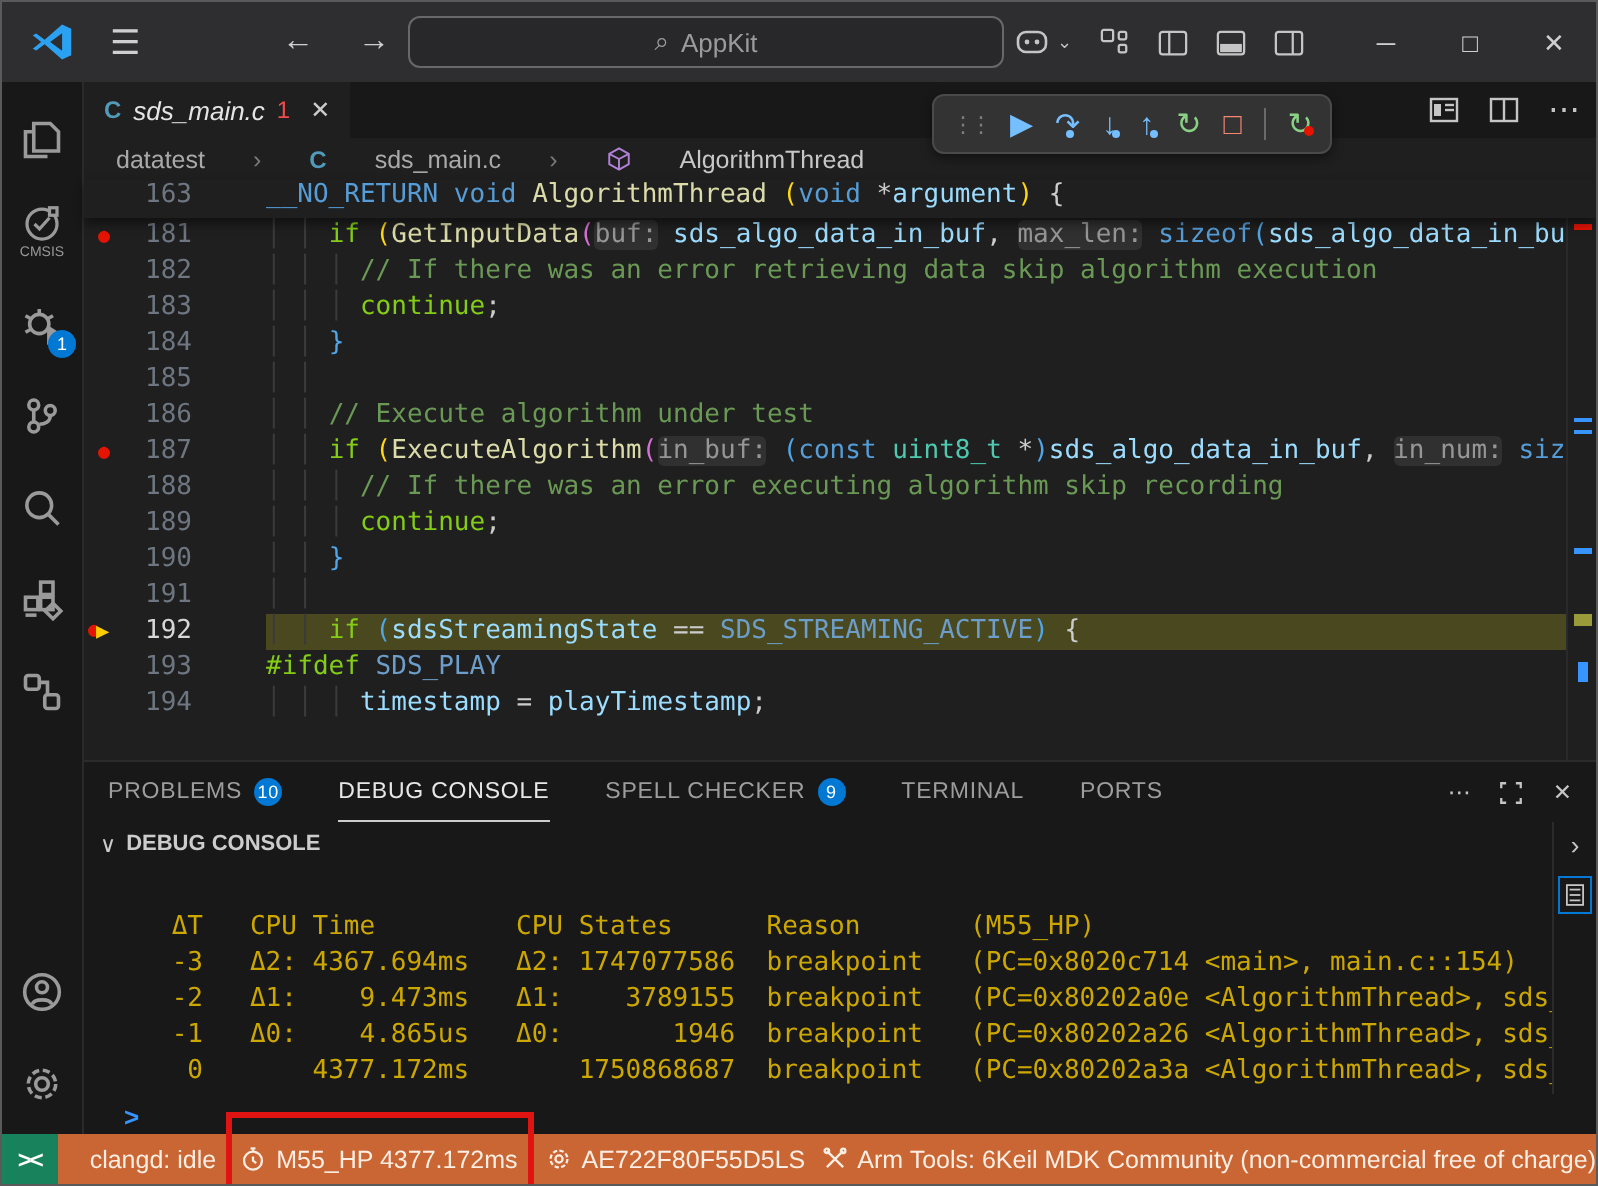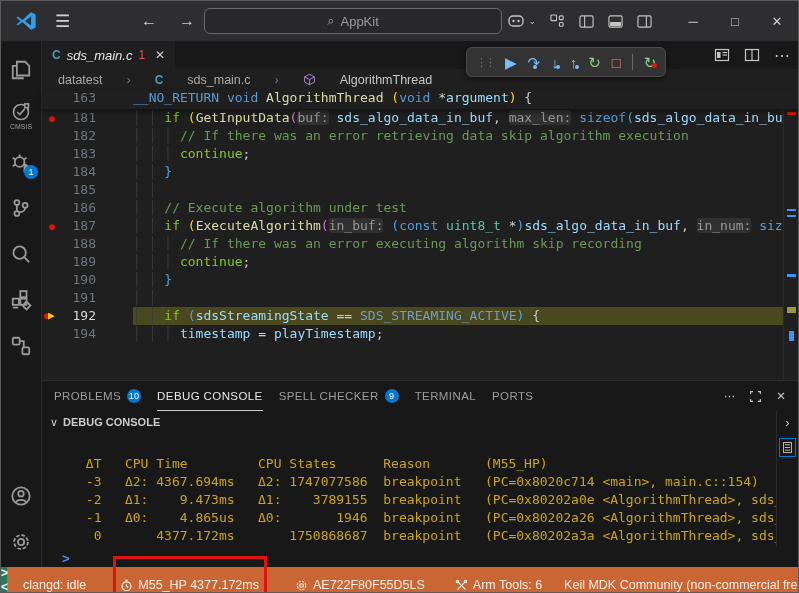--- a/index.html
+++ b/index.html
@@ -80,21 +80,21 @@
   .sidestrip{position:absolute;right:0;top:30px;bottom:22px;width:21px;background:#181818;border-left:1px solid #2b2b2b;
     display:flex;flex-direction:column;align-items:center;padding-top:4px;gap:8px;}
   .sidestrip .chev{color:#c5c5c5;font-size:13px;cursor:pointer;}
   .listicon{width:15px;height:17px;border:1px solid #0078d4;display:flex;align-items:center;justify-content:center;cursor:pointer;}
   .inputrow{height:22px;display:flex;align-items:center;padding-left:20px;color:#3794ff;font-weight:bold;font-size:13px;}
   
   .statusbar{position:absolute;left:0;right:0;bottom:0;height:25px;background:#ca6633;display:flex;align-items:center;
     font-size:12.5px;color:#fdeee4;}
   .remote{width:38px;height:25px;background:#17825c;display:flex;align-items:center;justify-content:center;
     color:#fff;font-weight:bold;font-size:12px;letter-spacing:-1px;cursor:pointer;}
-  .sitem{display:flex;align-items:flex-end;gap:5px;padding:0 11px;height:25px;cursor:pointer;white-space:nowrap;}
+  .sitem{display:flex;align-items:center;gap:5px;padding:0 0;height:25px;cursor:pointer;white-space:nowrap;}
   .sitem svg{stroke:#fdeee4;fill:none;stroke-width:1.4;}
   
   .annot{position:absolute;left:112px;top:555px;width:148px;height:35px;border:3px solid #e01313;z-index:60;pointer-events:none;}
 </style>
 </head>
 <body>
 
 <div class="window">
 
   <div class="titlebar">
@@ -277,35 +277,36 @@
             <div class="line"><span class="bpcell"></span><span class="numcell">183</span><span class="content"><span class="tk g">│ │ │ </span><span class="tk kw">continue</span><span class="tk tx">;</span></span></div>
             <div class="line"><span class="bpcell"></span><span class="numcell">184</span><span class="content"><span class="tk g">│ │ </span><span class="tk p3">}</span></span></div>
             <div class="line"><span class="bpcell"></span><span class="numcell">185</span><span class="content"><span class="tk g">│ │</span></span></div>
             <div class="line"><span class="bpcell"></span><span class="numcell">186</span><span class="content"><span class="tk g">│ │ </span><span class="tk cm">// Execute algorithm under test</span></span></div>
             <div class="line"><span class="bpcell"><span class="bpdot">●</span></span><span class="numcell">187</span><span class="content"><span class="tk g">│ │ </span><span class="tk kw">if</span><span class="tk tx"> </span><span class="tk p1">(</span><span class="tk fn">ExecuteAlgorithm</span><span class="tk p2">(</span><span class="tk hint">in_buf:</span><span class="tk tx"> </span><span class="tk p3">(</span><span class="tk ty">const</span><span class="tk tx"> </span><span class="tk tn">uint8_t</span><span class="tk tx"> *</span><span class="tk p3">)</span><span class="tk va">sds_algo_data_in_buf</span><span class="tk tx">, </span><span class="tk hint">in_num:</span><span class="tk tx"> </span><span class="tk ty">sizeof</span><span class="tk p1">(</span><span class="tk va">sds_a</span></span></div>
             <div class="line"><span class="bpcell"></span><span class="numcell">188</span><span class="content"><span class="tk g">│ │ │ </span><span class="tk cm">// If there was an error executing algorithm skip recording</span></span></div>
             <div class="line"><span class="bpcell"></span><span class="numcell">189</span><span class="content"><span class="tk g">│ │ │ </span><span class="tk kw">continue</span><span class="tk tx">;</span></span></div>
             <div class="line"><span class="bpcell"></span><span class="numcell">190</span><span class="content"><span class="tk g">│ │ </span><span class="tk p3">}</span></span></div>
             <div class="line"><span class="bpcell"></span><span class="numcell">191</span><span class="content"><span class="tk g">│ │</span></span></div>
             <div class="line hl"><span class="bpcell"><span class="curdot">●</span><span class="curarrow">▶</span></span><span class="numcell">192</span><span class="content"><span class="tk g">│ │ </span><span class="tk kw">if</span><span class="tk tx"> </span><span class="tk p3">(</span><span class="tk va">sdsStreamingState</span><span class="tk tx"> == </span><span class="tk en">SDS_STREAMING_ACTIVE</span><span class="tk p3">)</span><span class="tk tx"> {</span></span></div>
+            <div class="line"><span class="bpcell"></span><span class="numcell">193</span><span class="content"><span class="tk kw">#ifdef</span><span class="tk tx"> </span><span class="tk en">SDS_PLAY</span></span></div>
             <div class="line"><span class="bpcell"></span><span class="numcell">194</span><span class="content"><span class="tk g">│ │ │ </span><span class="tk va">timestamp</span><span class="tk tx"> = </span><span class="tk va">playTimestamp</span><span class="tk tx">;</span></span></div>
           </div>
         <div class="overview">
           <div class="mark" style="top:3px;background:#e51400;"></div>
           <div class="mark" style="top:100px;background:#3794ff;height:2px;"></div>
           <div class="mark" style="top:106px;background:#3794ff;height:2px;"></div>
           <div class="mark" style="top:165px;background:#3794ff;"></div>
           <div class="mark" style="top:198px;background:#9a9a3a;height:6px;"></div>
           <div class="mark" style="top:222px;background:#3794ff;height:10px;width:5px;right:4px;"></div>
         </div>
       </div>
 
       <div class="panel">
         <div class="paneltabs">
-          <span style="display:flex;gap:16px;height:30px;">
+          <span style="display:flex;gap:28px;height:30px;">
               <span class="ptab">
                 <span>PROBLEMS</span>
                 <span class="badge-blue" style="position: static;">10</span>
               </span>
               <span class="ptab active">
                 <span>DEBUG CONSOLE</span>
               </span>
               <span class="ptab">
                 <span>SPELL CHECKER</span>
                 <span class="badge-blue" style="position: static;">9</span>

